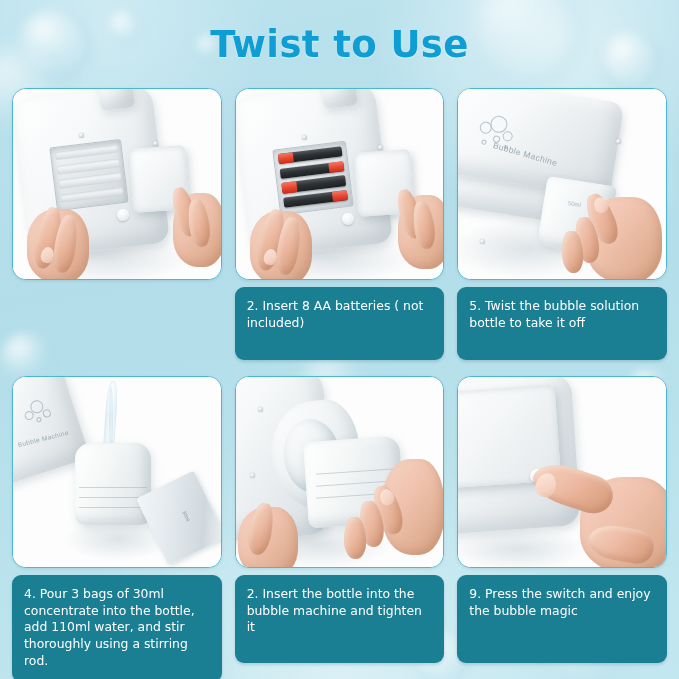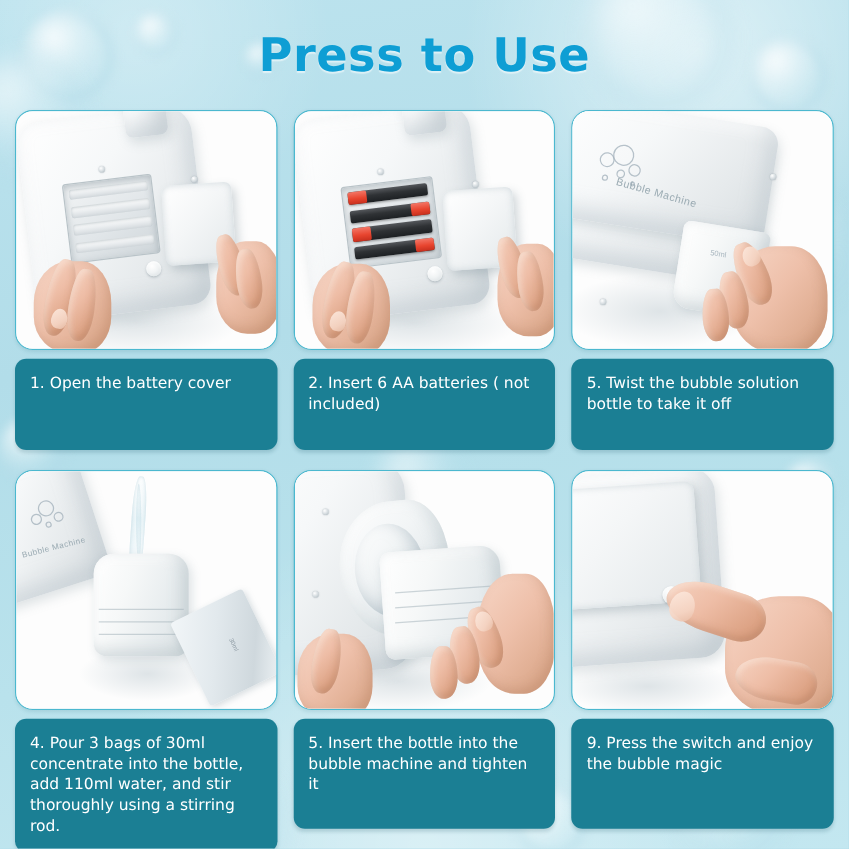--- a/index.html
+++ b/index.html
@@ -273,21 +273,21 @@
     <span class="bub vsoft" style="left:604px; top:160px; width:84px;  height:84px;"></span>
     <span class="bub soft" style="left:0px;   top:332px; width:54px;  height:54px;"></span>
     <span class="bub vsoft" style="left:300px; top:352px; width:70px;  height:70px;"></span>
     <span class="bub soft" style="left:626px; top:368px; width:46px;  height:46px;"></span>
     <span class="bub vsoft" style="left:120px; top:604px; width:110px; height:110px;"></span>
     <span class="bub soft" style="left:412px; top:628px; width:58px;  height:58px;"></span>
     <span class="bub vsoft" style="left:540px; top:600px; width:90px;  height:90px;"></span>
   </div>
 
   <div class="header">
-    <div class="title">Press to Use</div>
+    <div class="title">Twist to Use</div>
   </div>
 
   <div class="grid">
 
     <div class="card row-top">
       <div class="card-photo">
         <div class="scene">
           <div class="shadow-blob" style="left:10px; top:140px; width:170px; height:56px;"></div>
 
           <div class="machine-body" style="left:8px; top:2px; width:140px; height:160px; transform:rotate(-7deg); border-radius:18px 22px 16px 16px;"></div>
@@ -311,21 +311,20 @@
             <div class="finger" style="left:42px; top:126px; width:21px; height:58px; transform:rotate(8deg);"></div>
             <div class="nail" style="left:28px; top:158px; width:13px; height:16px; transform:rotate(12deg);"></div>
           </div>
           <div class="hand">
             <div class="palm" style="left:160px; top:104px; width:52px; height:74px;"></div>
             <div class="finger" style="left:162px; top:98px; width:20px; height:50px; transform:rotate(-16deg);"></div>
             <div class="finger" style="left:176px; top:110px; width:20px; height:48px; transform:rotate(-8deg);"></div>
           </div>
         </div>
       </div>
-      <div class="card-caption">1. Open the battery cover</div>
     </div>
 
     <div class="card row-top">
       <div class="card-photo">
         <div class="scene">
           <div class="shadow-blob" style="left:10px; top:142px; width:170px; height:54px;"></div>
           <div class="machine-body" style="left:6px; top:0px; width:142px; height:162px; transform:rotate(-7deg); border-radius:18px 22px 16px 16px;"></div>
           <div class="machine-body" style="left:86px; top:-16px; width:34px; height:34px; transform:rotate(-7deg); border-radius:6px;"></div>
 
           <div class="battery-bay" style="left:40px; top:56px; width:74px; height:66px; transform:rotate(-7deg);">
@@ -348,21 +347,21 @@
             <div class="finger" style="left:42px; top:128px; width:21px; height:58px; transform:rotate(8deg);"></div>
             <div class="nail" style="left:28px; top:160px; width:13px; height:16px; transform:rotate(12deg);"></div>
           </div>
           <div class="hand">
             <div class="palm" style="left:162px; top:106px; width:52px; height:74px;"></div>
             <div class="finger" style="left:164px; top:100px; width:20px; height:50px; transform:rotate(-16deg);"></div>
             <div class="finger" style="left:178px; top:112px; width:20px; height:48px; transform:rotate(-8deg);"></div>
           </div>
         </div>
       </div>
-      <div class="card-caption">2. Insert 6 AA batteries ( not included)</div>
+      <div class="card-caption">2. Insert 8 AA batteries ( not included)</div>
     </div>
 
     <div class="card row-top">
       <div class="card-photo">
         <div class="scene">
           <div class="shadow-blob" style="left:-10px; top:130px; width:160px; height:60px;"></div>
 
           <div class="machine-body" style="left:-38px; top:6px; width:190px; height:120px; transform:rotate(9deg); border-radius:16px;"></div>
           <div class="machine-body" style="left:-22px; top:0px; width:182px; height:96px; transform:rotate(9deg); border-radius:14px;"></div>
 
@@ -447,21 +446,21 @@
             <div class="finger" style="left:124px; top:124px; width:23px; height:46px; transform:rotate(-8deg);"></div>
             <div class="finger" style="left:108px; top:140px; width:22px; height:42px; transform:rotate(-2deg);"></div>
             <div class="nail" style="left:144px; top:112px; width:14px; height:16px; transform:rotate(-18deg);"></div>
           </div>
           <div class="hand">
             <div class="palm" style="left:2px; top:130px; width:60px; height:70px;"></div>
             <div class="finger" style="left:14px; top:126px; width:22px; height:52px; transform:rotate(10deg);"></div>
           </div>
         </div>
       </div>
-      <div class="card-caption">5. Insert the bottle into the bubble machine and tighten it</div>
+      <div class="card-caption">2. Insert the bottle into the bubble machine and tighten it</div>
     </div>
 
     <div class="card row-bot">
       <div class="card-photo">
         <div class="scene">
           <div class="shadow-blob" style="left:-10px; top:150px; width:140px; height:44px;"></div>
 
           <div class="machine-body" style="left:-52px; top:2px; width:170px; height:152px; transform:rotate(-4deg); border-radius:20px;"></div>
           <div class="cover-plate" style="left:-30px; top:12px; width:130px; height:96px; transform:rotate(-4deg); border-radius:8px;"></div>
 

